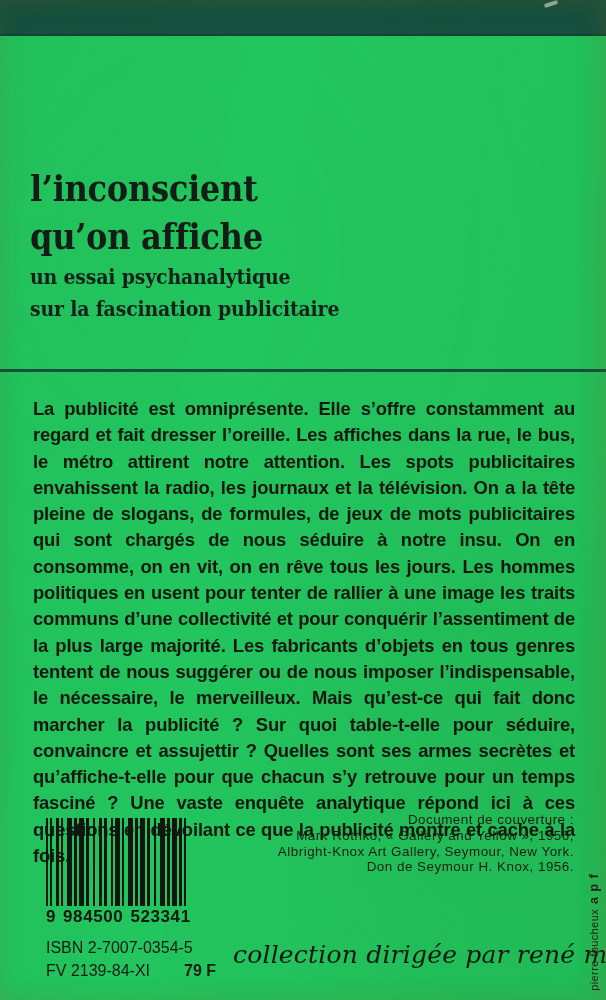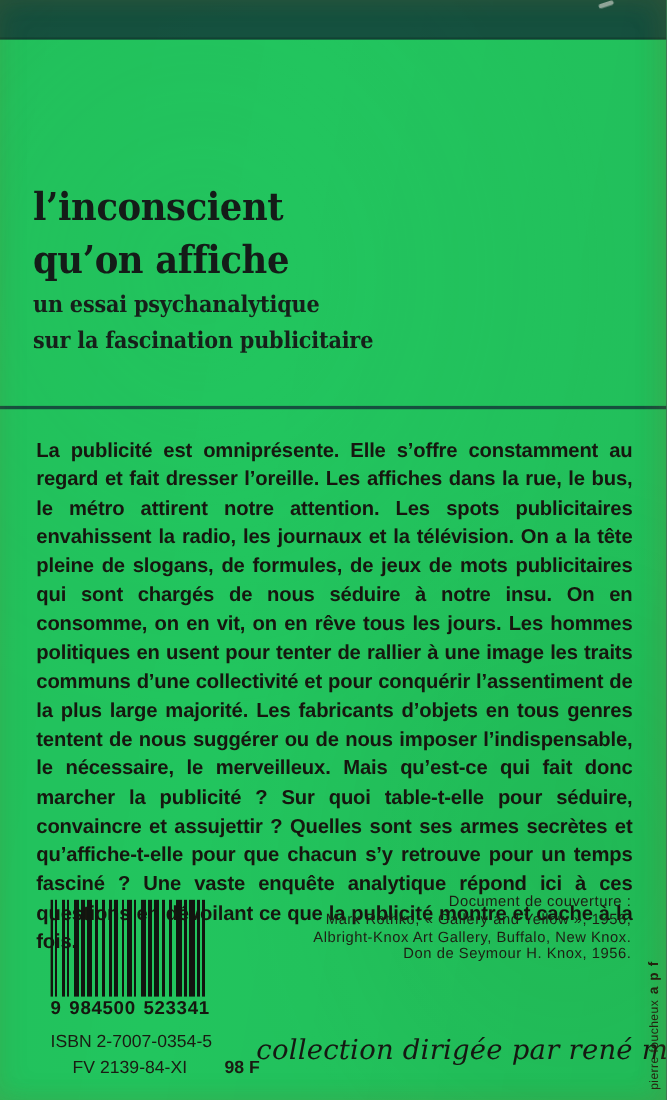--- a/index.html
+++ b/index.html
@@ -173,21 +173,21 @@
   }
   .isbn-lines {
     margin-top: 9px;
     font-family: "Liberation Sans", sans-serif;
     font-size: 16px;
     font-weight: 400;
     color: #1a1b12;
     line-height: 23px;
     white-space: nowrap;
   }
-  .isbn-lines .row2 { display: flex; margin-left: 20px; }
+  .isbn-lines .row2 { display: flex; }
   .isbn-lines .price { margin-left: 34px; font-weight: 700; }
 
   
   .cover-credit {
     position: absolute;
     right: 32px;
     top: 812px;
     text-align: right;
     font-family: "Liberation Sans", sans-serif;
     font-size: 13.4px;
@@ -265,29 +265,29 @@
     <div class="barcode-bars"></div>
     <div class="barcode-digits">
       <span>9</span>
       <span>984500</span>
       <span>523341</span>
     </div>
     <div class="isbn-lines">
       <div>ISBN  2-7007-0354-5</div>
       <div class="row2">
         <span>FV  2139-84-XI</span>
-        <span class="price">98 F</span>
+        <span class="price">79 F</span>
       </div>
     </div>
   </div>
 
   <div class="cover-credit">
     <div>Document de couverture :</div>
     <div>Mark Rothko, « Gallery and Yellow », 1956,</div>
-    <div>Albright-Knox Art Gallery, Buffalo, New Knox.</div>
+    <div>Albright-Knox Art Gallery, Seymour, New York.</div>
     <div>Don de Seymour H. Knox, 1956.</div>
   </div>
 
   <div class="collection">collection dirigée par rené major</div>
 
   <div class="vertical-credit">
     <div class="vtext">
       <span>pierre foucheux</span>
       <span class="logo">a p f</span>
     </div>

